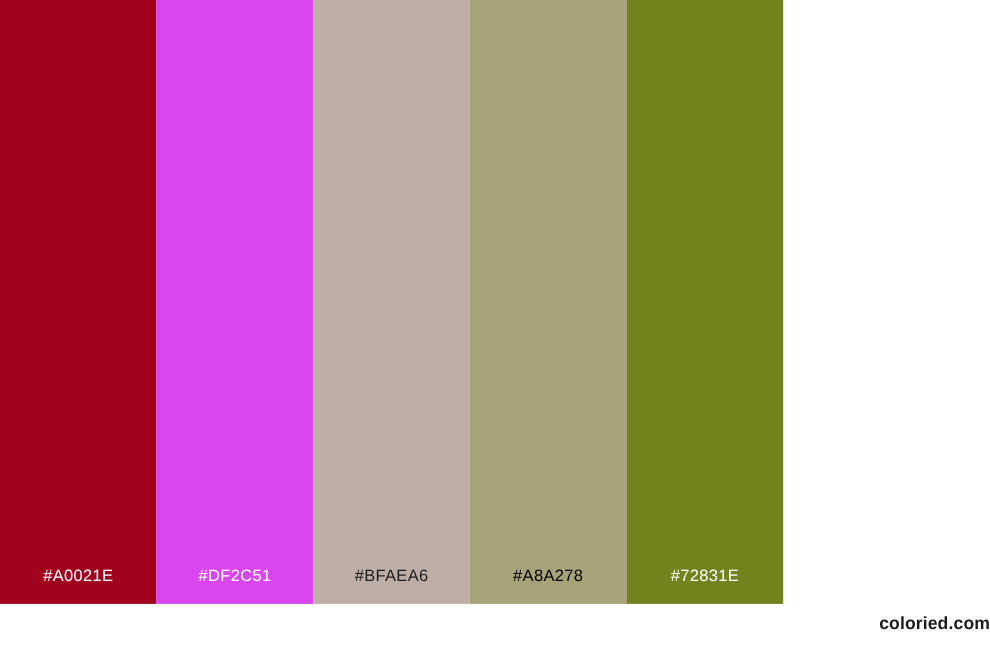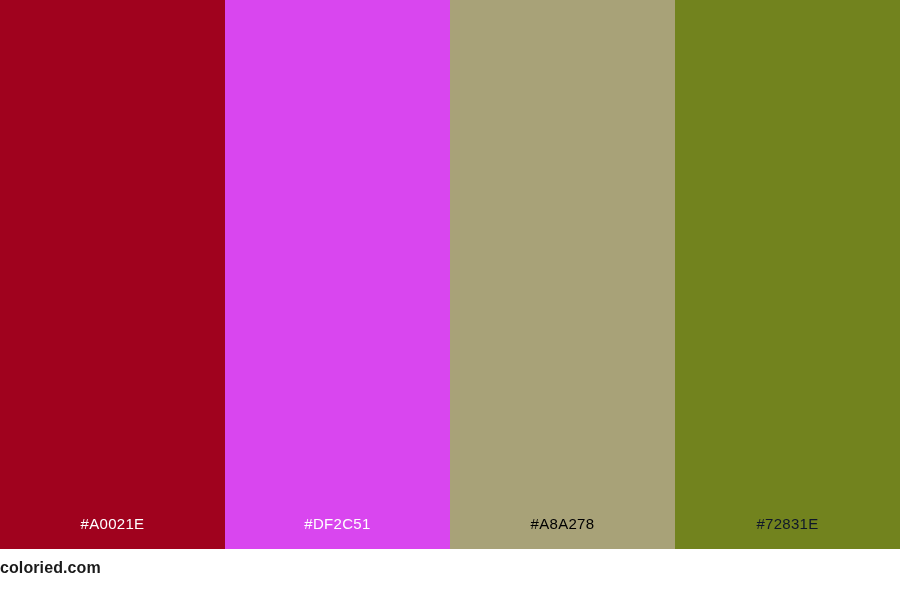--- a/index.html
+++ b/index.html
@@ -20,21 +20,21 @@
   #palette-page {
     width: 900px;
     height: 600px;
     display: flex;
     flex-direction: column;
     background: #ffffff;
   }
 
   
   #swatch-strip {
-    width: 900px;
+    width: 712px;
     height: 549px;
     display: flex;
     flex-direction: row;
     justify-content: flex-end;
   }
 
   .swatch {
     flex: 1 1 180px;
     width: 180px;
     height: 549px;
@@ -59,21 +59,21 @@
   .label-light { color: #ffffff; }
   .label-dark  { color: #1c1c1c; }
 
   
   #footer-bar {
     width: 900px;
     height: 38px;
     background: #ffffff;
     display: flex;
     align-items: center;
-    justify-content: flex-start;
+    justify-content: flex-end;
     border-radius: 15px;
   }
 
   #footer-text {
     font-family: "Liberation Sans", "DejaVu Sans", sans-serif;
     font-size: 16px;
     font-weight: 600;
     color: #1a1a1a;
     letter-spacing: 0.1px;
     line-height: 1;
@@ -90,27 +90,30 @@
   <div id="swatch-strip">
 
     <div class="swatch" style="background-color: rgb(160, 2, 30);">
       <span class="swatch-label label-light" style="color: rgb(255, 255, 255);">#A0021E</span>
     </div>
 
     <div class="swatch" style="background-color: #d946ef;">
       <span class="swatch-label label-light" style="color: rgb(255, 255, 255);">#DF2C51</span>
     </div>
 
+    <div class="swatch" style="background-color: rgb(191, 174, 166);">
+      <span class="swatch-label label-dark" style="color: rgb(28, 28, 28);">#BFAEA6</span>
+    </div>
 
     <div class="swatch" style="background-color: rgb(168, 162, 120);">
       <span class="swatch-label label-dark" style="color: #000000;">#A8A278</span>
     </div>
 
     <div class="swatch" style="background-color: rgb(114, 131, 30);">
-      <span class="swatch-label label-light" style="color: #0f172a;">#72831E</span>
+      <span class="swatch-label label-light" style="color: #ffffff;">#72831E</span>
     </div>
 
   </div>
 
   <div id="footer-bar" style="background: rgb(255, 255, 255);">
     <span id="footer-text" style="color: rgb(26, 26, 26);">coloried.com</span>
   </div>
 
 </div>
 

